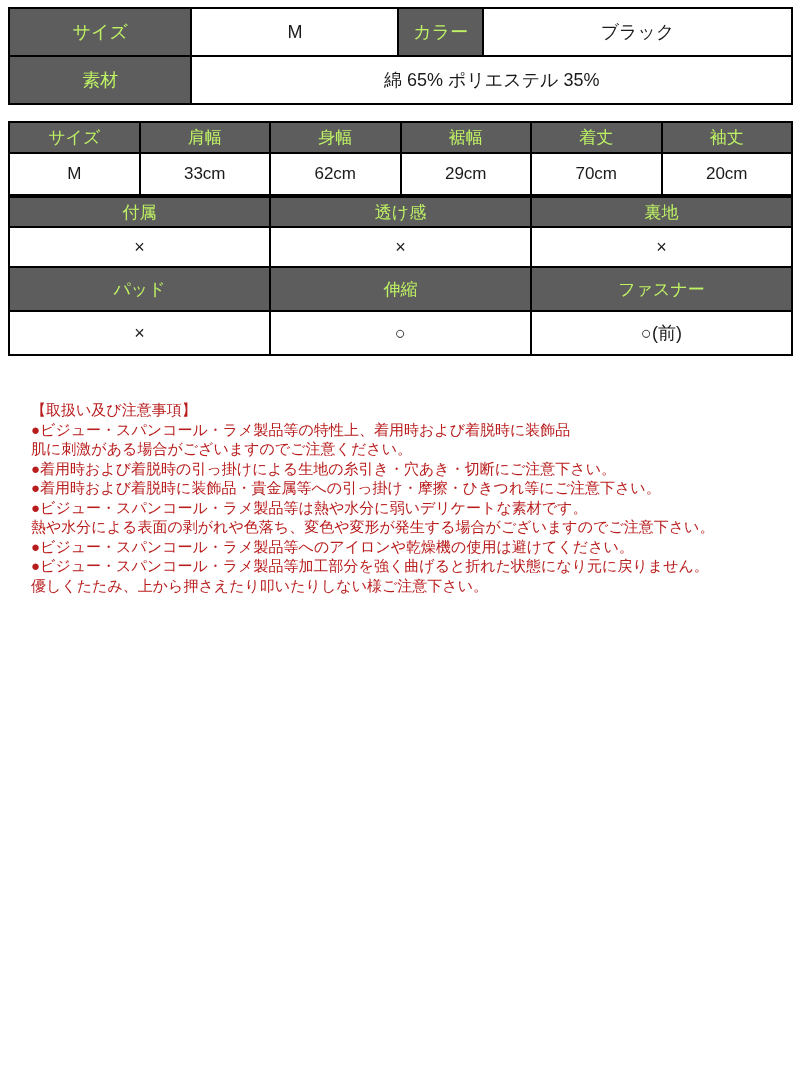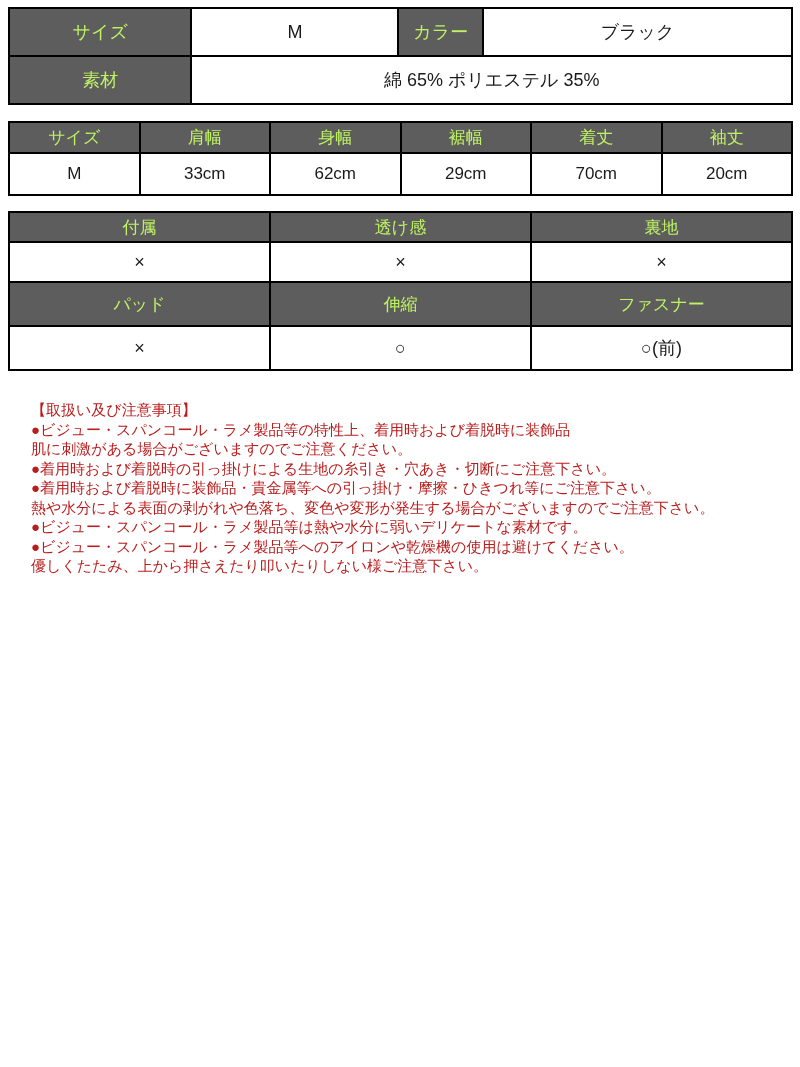--- a/index.html
+++ b/index.html
@@ -17,21 +17,21 @@
   #spec-table .c1 { width:179px; }
   #spec-table .c2 { width:203px; }
   #spec-table .c3 { width:83px; }
   #spec-table .c4 { width:303px;margin-top:26px; }
 
   #measure-table { top:121px; font-size:17px; }
   #measure-table tr.h { height:31px; }
   #measure-table tr.d { height:42px; }
   #measure-table th, #measure-table td { width:16.6667%; }
 
-  #feature-table { top:211px; font-size:17px; }
+  #feature-table { top:196px; font-size:17px; }
   #feature-table tr.h1 { height:30px; }
   #feature-table tr.d1 { height:40px; }
   #feature-table tr.h2 { height:44px; }
   #feature-table tr.d2 { height:44px; }
   #feature-table th, #feature-table td { width:33.3333%; }
   #feature-table td.mark { font-size:18px; }
 
   .notes { position:absolute; left:31px; top:400px; width:745px;
     font-size:15px; line-height:19.5px; color:#b91c1c; }
   .notes div { white-space:nowrap; }
@@ -101,19 +101,20 @@
     </tr>
   </tbody>
     </table>
 
   <div class="notes">
     <div>【取扱い及び注意事項】</div>
     <div>●ビジュー・スパンコール・ラメ製品等の特性上、着用時および着脱時に装飾品</div>
     <div>肌に刺激がある場合がございますのでご注意ください。</div>
     <div>●着用時および着脱時の引っ掛けによる生地の糸引き・穴あき・切断にご注意下さい。</div>
     <div>●着用時および着脱時に装飾品・貴金属等への引っ掛け・摩擦・ひきつれ等にご注意下さい。</div>
+    <div>●ビジュー・スパンコール・ラメ製品等は熱や水分に弱いデリケートな素材です。</div>
     <div>熱や水分による表面の剥がれや色落ち、変色や変形が発生する場合がございますのでご注意下さい。</div>
-    <div>●ビジュー・スパンコール・ラメ製品等は熱や水分に弱いデリケートな素材です。</div>
     <div>●ビジュー・スパンコール・ラメ製品等へのアイロンや乾燥機の使用は避けてください。</div>
+    <div>●ビジュー・スパンコール・ラメ製品等加工部分を強く曲げると折れた状態になり元に戻りません。</div>
     <div>優しくたたみ、上から押さえたり叩いたりしない様ご注意下さい。</div>
   </div>
 
 </div>
 
 </body></html>

